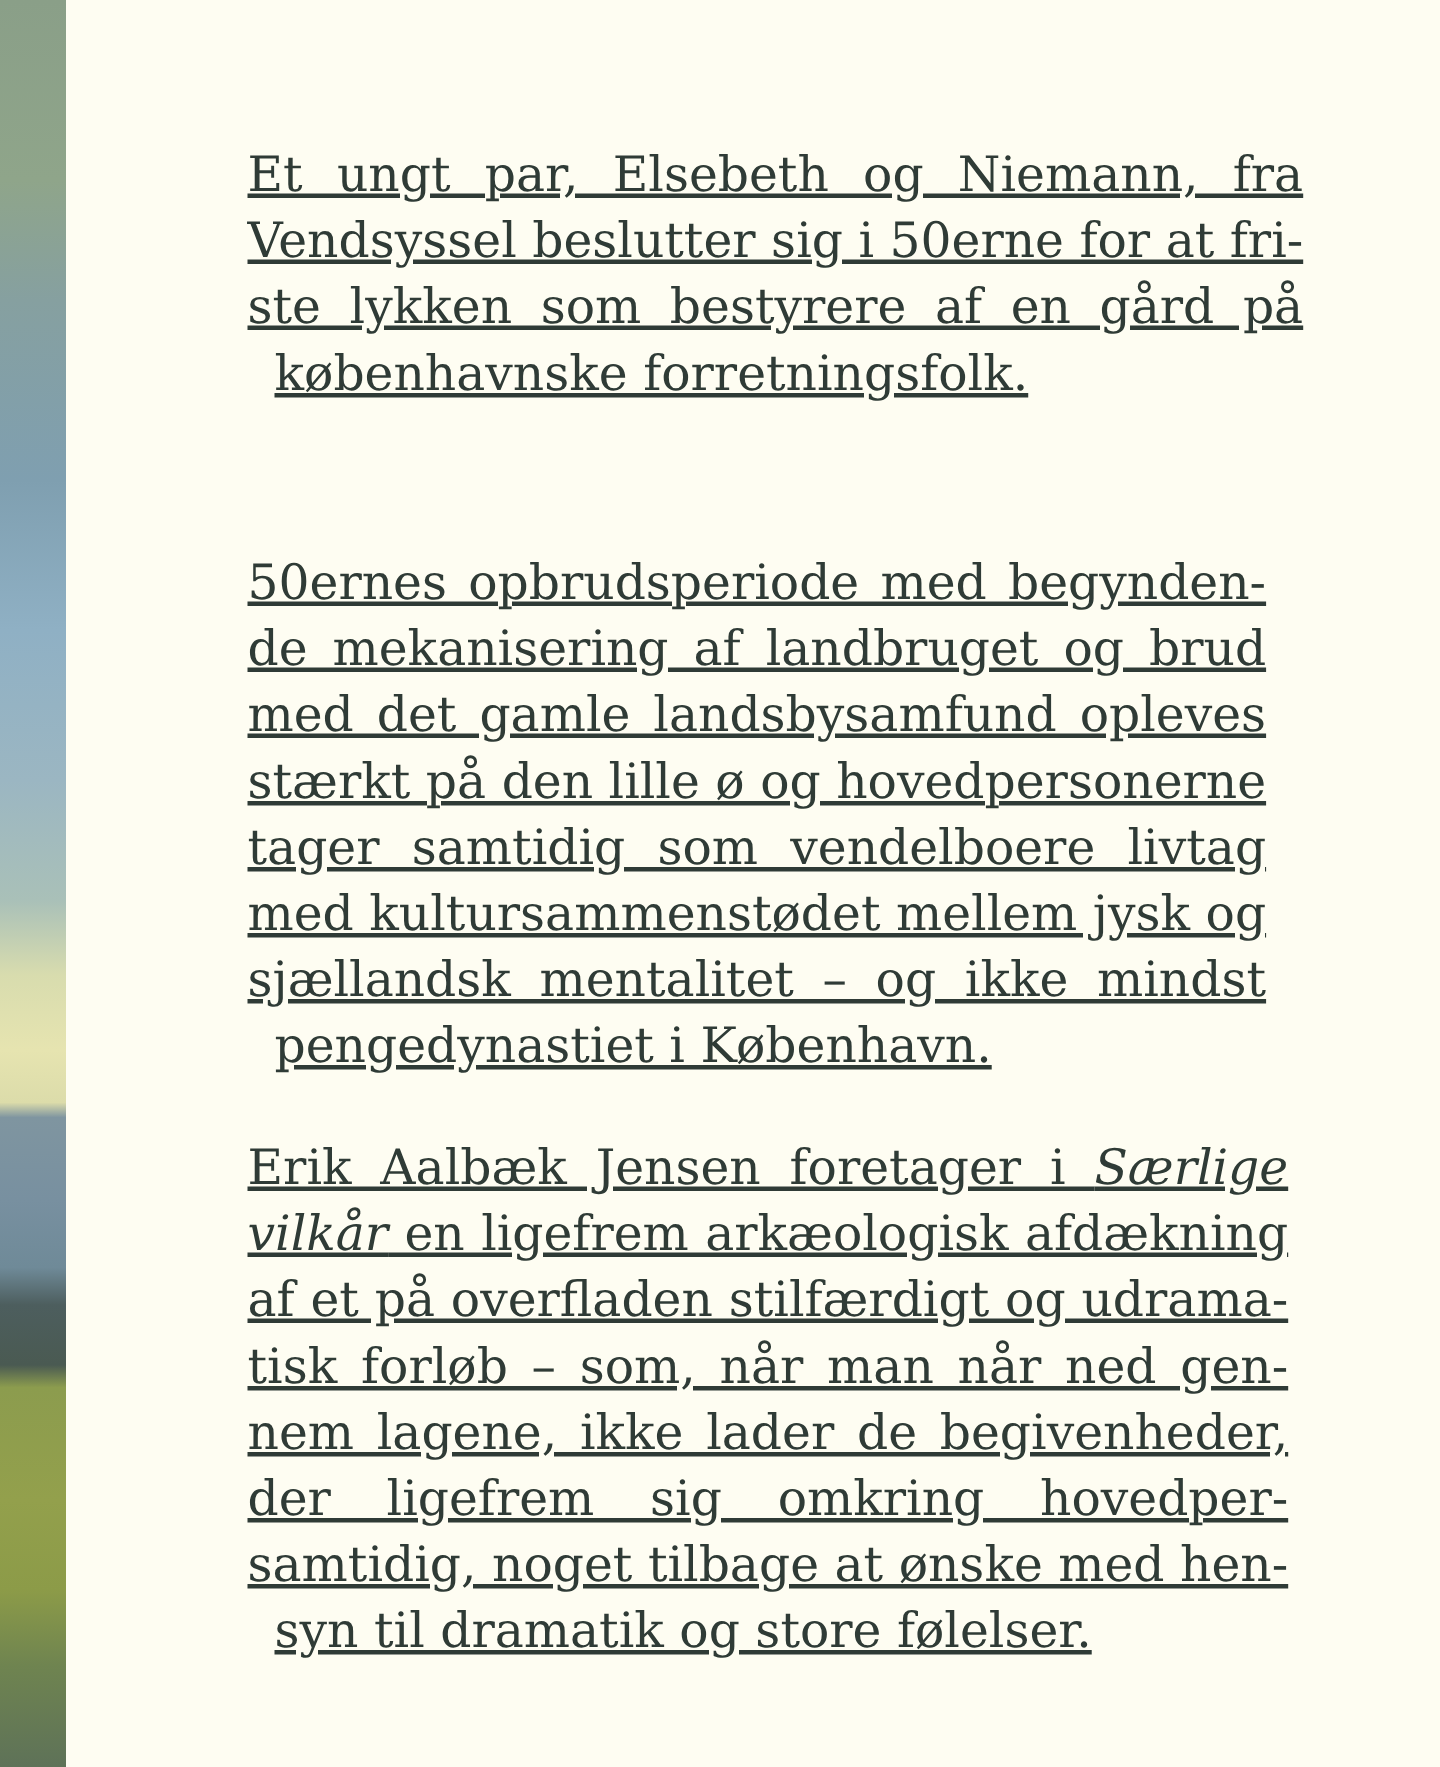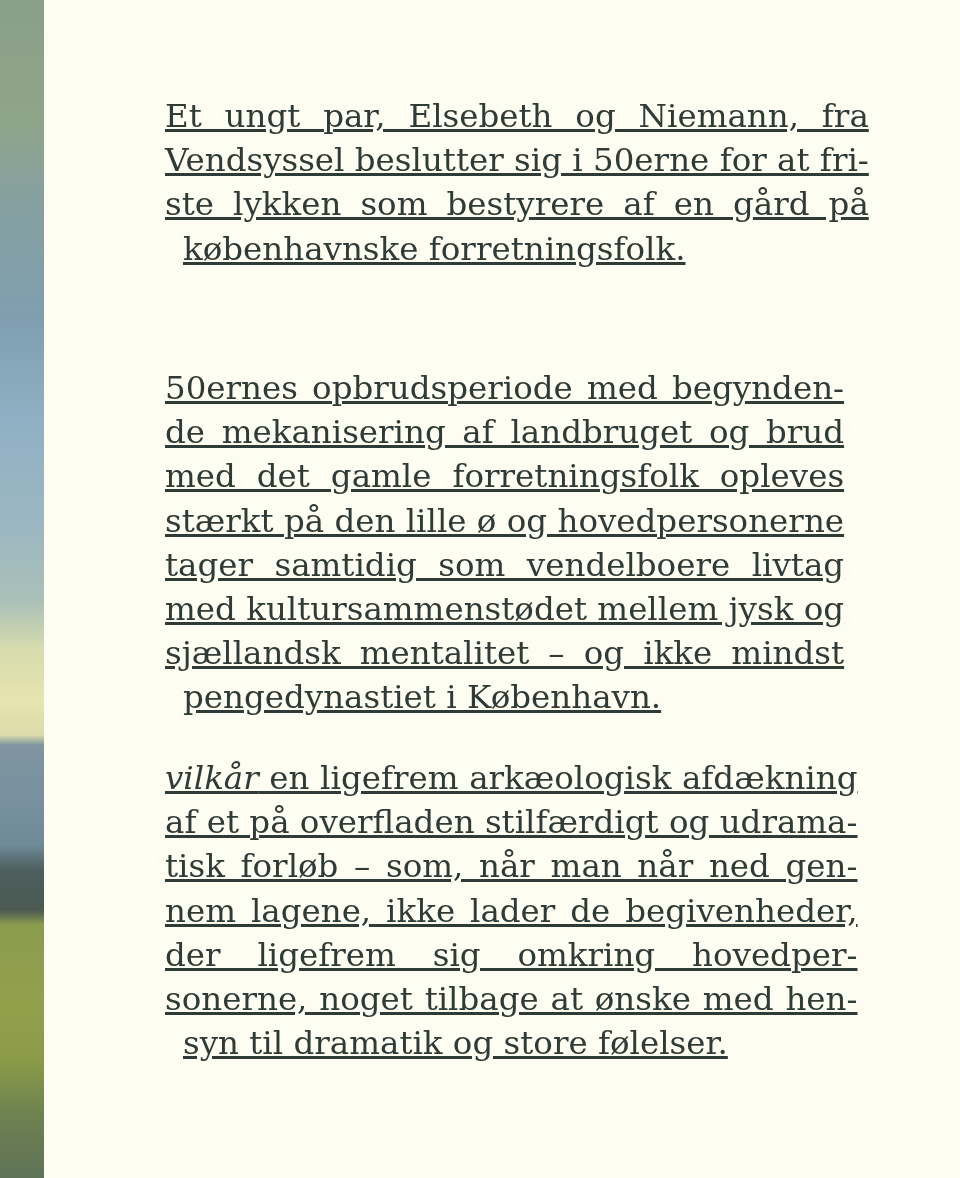--- a/index.html
+++ b/index.html
@@ -41,30 +41,31 @@
   <div class="paragraph p1">
     <span class="line">Et ungt par, Elsebeth og Niemann, fra</span>
     <span class="line">Vendsyssel beslutter sig i 50erne for at fri-</span>
     <span class="line">ste lykken som bestyrere af en gård på</span>
     <span class="line last">københavnske forretningsfolk.</span>
   </div>
 
   <div class="paragraph p2">
     <span class="line">50ernes opbrudsperiode med begynden-</span>
     <span class="line">de mekanisering af landbruget og brud</span>
-    <span class="line">med det gamle forretningsfolk opleves</span>
+    <span class="line">med det gamle landsbysamfund opleves</span>
     <span class="line">stærkt på den lille ø og hovedpersonerne</span>
     <span class="line">tager samtidig som vendelboere livtag</span>
     <span class="line">med kultursammenstødet mellem jysk og</span>
     <span class="line">sjællandsk mentalitet – og ikke mindst</span>
     <span class="line last">pengedynastiet i København.</span>
   </div>
 
   <div class="paragraph p3">
+    <span class="line"><span>Erik Aalbæk Jensen foretager i </span><span class="italic">Særlige</span></span>
     <span class="line"><span class="italic">vilkår</span><span> en ligefrem arkæologisk afdækning</span></span>
     <span class="line">af et på overfladen stilfærdigt og udrama-</span>
     <span class="line">tisk forløb – som, når man når ned gen-</span>
     <span class="line">nem lagene, ikke lader de begivenheder,</span>
     <span class="line">der ligefrem sig omkring hovedper-</span>
-    <span class="line">sonerne, noget tilbage at ønske med hen-</span>
+    <span class="line">samtidig, noget tilbage at ønske med hen-</span>
     <span class="line last">syn til dramatik og store følelser.</span>
   </div>
 </div>
 
 </body></html>

